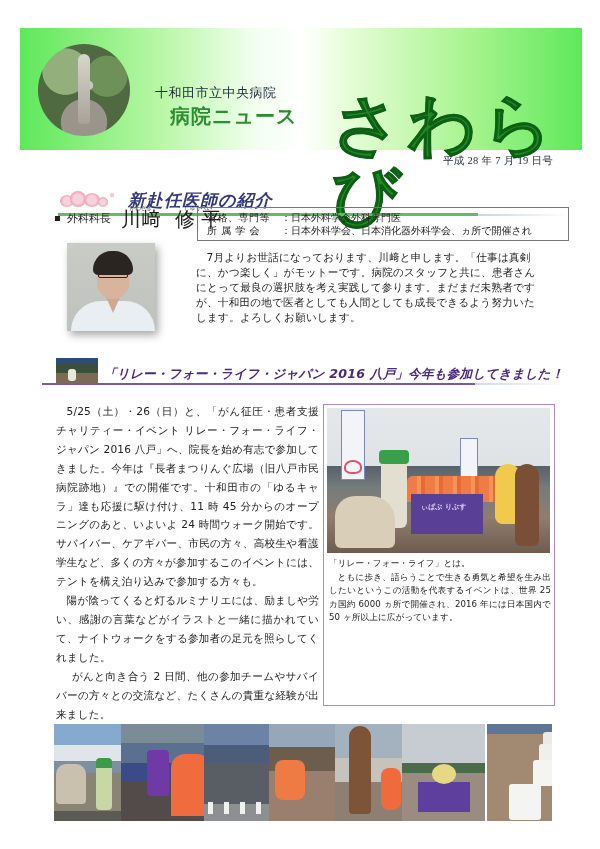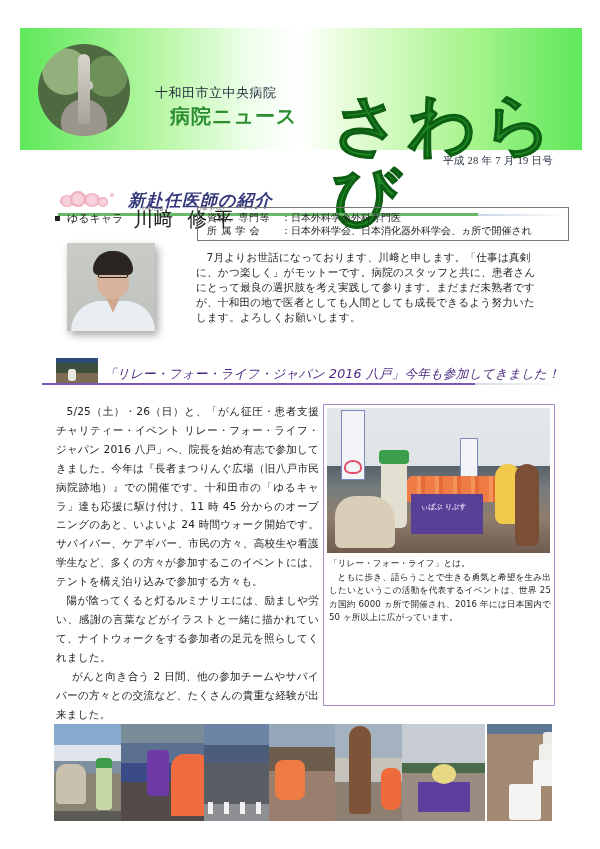--- a/index.html
+++ b/index.html
@@ -98,21 +98,21 @@
   }
 
   
   .sec2-head { position: absolute; left: 56px; top: 355px; width: 510px; height: 30px; }
   .sec2-thumb {
     position: absolute; left: 0; top: 3px; width: 42px; height: 25px;
     background: linear-gradient(180deg, #2d4c7a 0 20%, #3c4f3c 20% 60%, #7c6a52 60%);
   }
   .sec2-thumb::after { content: ""; position: absolute; left: 12px; top: 11px; width: 8px; height: 12px; background: #e7e9dd; border-radius: 3px; }
   .sec2-title {
-    position: absolute; left: 48px; top: 11px; font-size: 12.6px; font-weight: normal; font-style: italic; color: #4a2a80;
+    position: absolute; left: 48px; top: 11px; font-size: 12.6px; font-weight: bold; font-style: italic; color: #4a2a80;
     letter-spacing: 0.2px;
   }
   .sec2-line { position: absolute; left: -14px; top: 28px; width: 433px; height: 2px; background: #7a56b5; }
   .sec2-line-fade { position: absolute; left: 419px; top: 28px; width: 90px; height: 2px; background: linear-gradient(90deg, #d2d9e6, #ffffff); }
 
   
   .article {
     position: absolute; left: 56px; top: 402px; width: 263px; font-size: 10.6px; line-height: 18.9px; color: #222;
     letter-spacing: 0.15px; text-align: justify;
   }
@@ -189,21 +189,21 @@
     <span style="left:42px;top:8px;width:10px;height:10px;"></span>
     <span style="left:54px;top:4px;width:4px;height:4px;"></span>
   </div>
   <div class="sec1-title">新赴任医師の紹介</div>
   <div class="sec1-line"></div>
   <div class="sec1-line-fade"></div>
 </div>
 
 <div class="doctor-name-row">
   <div class="bullet"></div>
-  <span class="doc-title">ゆるキャラ</span>
+  <span class="doc-title">外科科長</span>
   <div class="ruby-block">
     <span class="rt">かわさき</span>
     <span class="rb">川﨑</span>
   </div>
   <div class="ruby-block given">
     <span class="rt">しゅうへい</span>
     <span class="rb">修 平</span>
   </div>
 </div>
 

